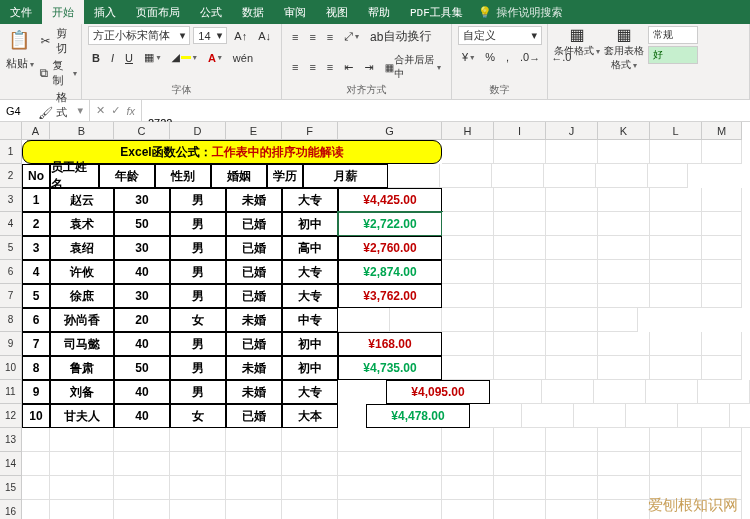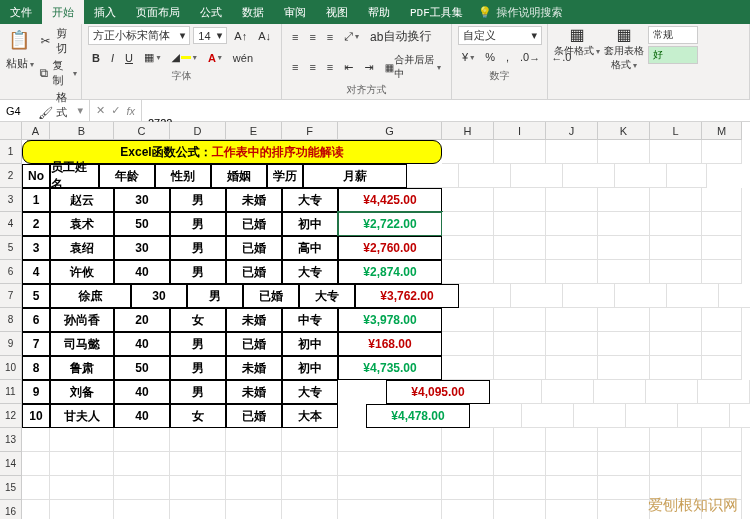--- a/index.html
+++ b/index.html
@@ -6,21 +6,21 @@
 body { background: #fff; width: 750px; height: 519px; overflow: hidden; position: relative; }
 
 
 .ribbon-tabs { background: #217346; height: 24px; display: flex; align-items: center; color: #fff; font-size: 11px; }
 .ribbon-tabs .tab { padding: 0 10px; height: 100%; display: flex; align-items: center; cursor: pointer; font-family: Liberation Mono, monospace; }
 .ribbon-tabs .tab.active { background: #f3f2f1; color: #217346; }
 .ribbon-tabs .lightbulb { color: #fff; opacity: 0.85; padding: 0 6px; display:flex; align-items:center; gap:4px;}
 
 .ribbon-body { background: #f3f2f1; height: 76px; border-bottom: 1px solid #d4d4d4; display: flex; }
 .rgroup { border-right: 1px solid #d4d4d4; padding: 2px 6px 0 6px; display:flex; flex-direction:column; justify-content:space-between;}
-.rgroup-label { text-align:center; font-size:10px; color:#666; padding-bottom:16px;}
+.rgroup-label { text-align:center; font-size:10px; color:#666; padding-bottom:2px;}
 .rg-top { display:flex; gap:4px; }
 .rg-col { display:flex; flex-direction:column; gap:2px; font-size:11px; color:#333;}
 .rg-row { display:flex; align-items:center; gap:3px; font-size:11px; color:#333;}
 .ico { width:16px; height:16px; display:inline-flex; align-items:center; justify-content:center; font-size:12px;}
 .big-ico { width:28px; height:28px; display:flex; align-items:center; justify-content:center; font-size:18px; margin:0 auto;}
 .sel { border:1px solid #ccc; background:#fff; font-size:11px; padding:1px 4px; display:inline-flex; align-items:center; gap:4px;}
 .btn { padding:1px 3px; border:1px solid transparent; display:inline-flex; align-items:center; justify-content:center; font-size:11px;}
 .dd::after{content:"▾"; font-size:8px; color:#666; margin-left:2px;}
 
 
@@ -253,21 +253,21 @@
         <div class="cell " style="width: 52px;"></div>
         <div class="cell " style="width: 40px;"></div>
       </div>
       <div class="cell-row">
         <div class="cell th-cell" style="width: 28px;">No</div>
         <div class="cell th-cell" style="width: 49px;">员工姓名</div>
         <div class="cell th-cell" style="width: 56px;">年龄</div>
         <div class="cell th-cell" style="width: 56px;">性别</div>
         <div class="cell th-cell" style="width: 56px;">婚姻</div>
         <div class="cell th-cell" style="width: 36px;">学历</div>
-        <div class="cell th-cell" style="width: 104px;">月薪</div>
+        <div class="cell th-cell" style="width: 85px;">月薪</div>
         <div class="cell " style="width: 52px;"></div>
         <div class="cell " style="width: 52px;"></div>
         <div class="cell " style="width: 52px;"></div>
         <div class="cell " style="width: 52px;"></div>
         <div class="cell " style="width: 52px;"></div>
         <div class="cell " style="width: 40px;"></div>
       </div>
       <div class="cell-row">
         <div class="cell td-cell" style="width: 28px;">1</div>
         <div class="cell td-cell" style="width: 64px;">赵云</div>
@@ -323,41 +323,40 @@
         <div class="cell td-cell sal-green" style="width: 104px;">¥2,874.00</div>
         <div class="cell " style="width: 52px;"></div>
         <div class="cell " style="width: 52px;"></div>
         <div class="cell " style="width: 52px;"></div>
         <div class="cell " style="width: 52px;"></div>
         <div class="cell " style="width: 52px;"></div>
         <div class="cell " style="width: 40px;"></div>
       </div>
       <div class="cell-row">
         <div class="cell td-cell" style="width: 28px;">5</div>
-        <div class="cell td-cell" style="width: 81px; text-align: center;">徐庶</div>
+        <div class="cell td-cell" style="width: 64px; text-align: center;">徐庶</div>
         <div class="cell td-cell" style="width: 56px;">30</div>
         <div class="cell td-cell" style="width: 56px;">男</div>
         <div class="cell td-cell" style="width: 56px;">已婚</div>
         <div class="cell td-cell" style="width: 56px;">大专</div>
         <div class="cell td-cell sal-red" style="width: 104px;">¥3,762.00</div>
         <div class="cell " style="width: 52px;"></div>
         <div class="cell " style="width: 52px;"></div>
         <div class="cell " style="width: 52px;"></div>
         <div class="cell " style="width: 52px;"></div>
         <div class="cell " style="width: 52px;"></div>
         <div class="cell " style="width: 40px;"></div>
       </div>
       <div class="cell-row">
         <div class="cell td-cell" style="width: 28px;">6</div>
         <div class="cell td-cell" style="width: 64px;">孙尚香</div>
         <div class="cell td-cell" style="width: 56px;">20</div>
         <div class="cell td-cell" style="width: 56px;">女</div>
         <div class="cell td-cell" style="width: 56px;">未婚</div>
         <div class="cell td-cell" style="width: 56px;">中专</div>
-        <div class="cell td-cell sal-green" style="width: 104px;">¥3,978.00</div>
         <div class="cell " style="width: 52px;"></div>
         <div class="cell " style="width: 52px;"></div>
         <div class="cell " style="width: 52px;"></div>
         <div class="cell " style="width: 52px;"></div>
         <div class="cell " style="width: 52px;"></div>
         <div class="cell " style="width: 40px;"></div>
       </div>
       <div class="cell-row">
         <div class="cell td-cell" style="width: 28px;">7</div>
         <div class="cell td-cell" style="width: 64px;">司马懿</div>

